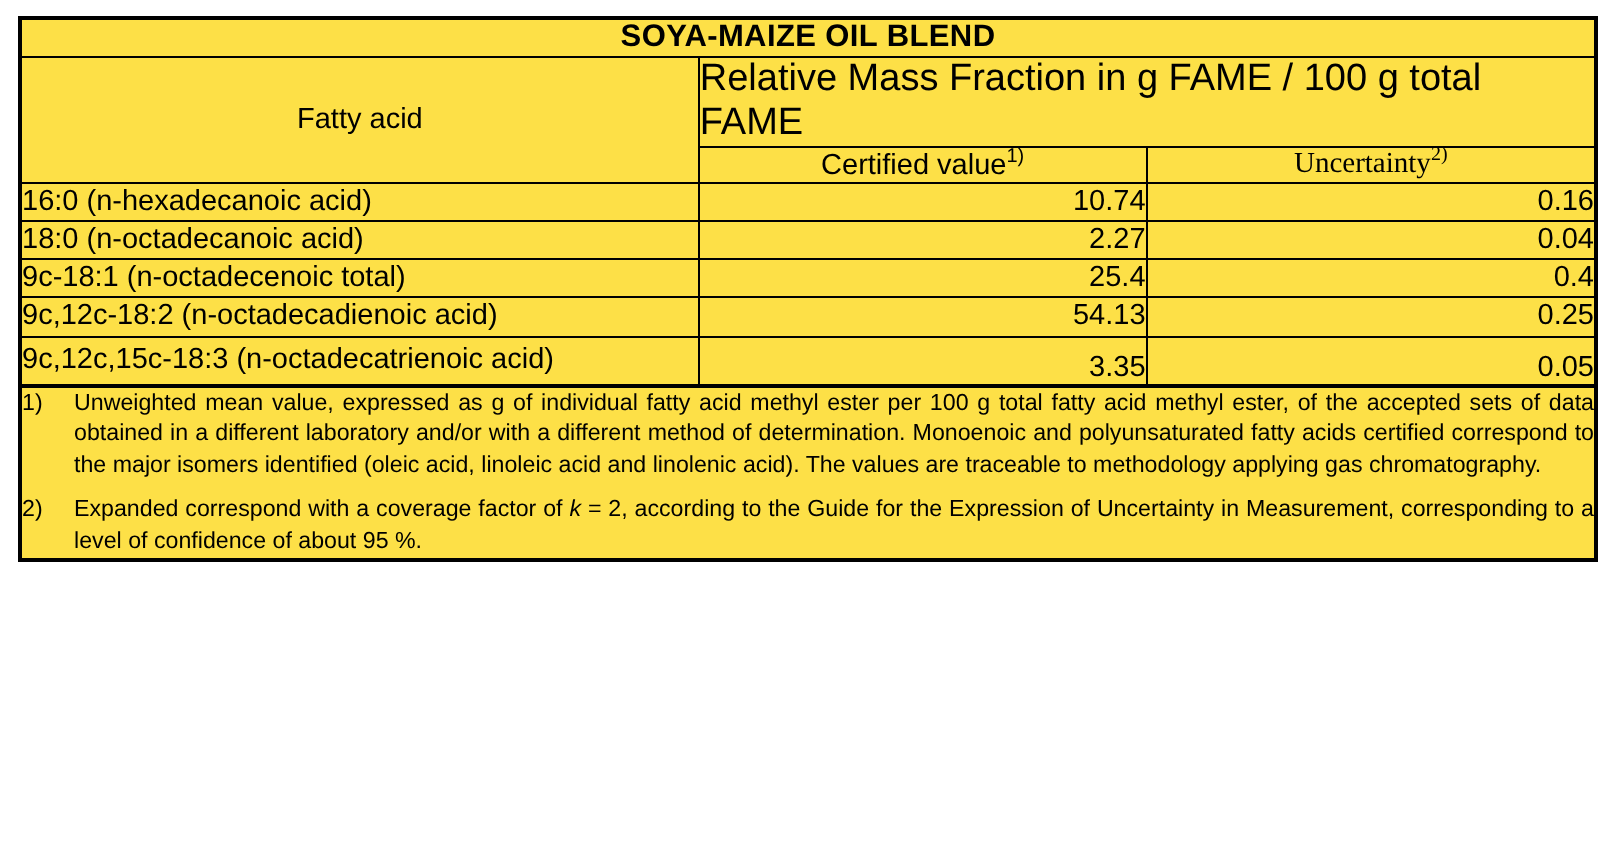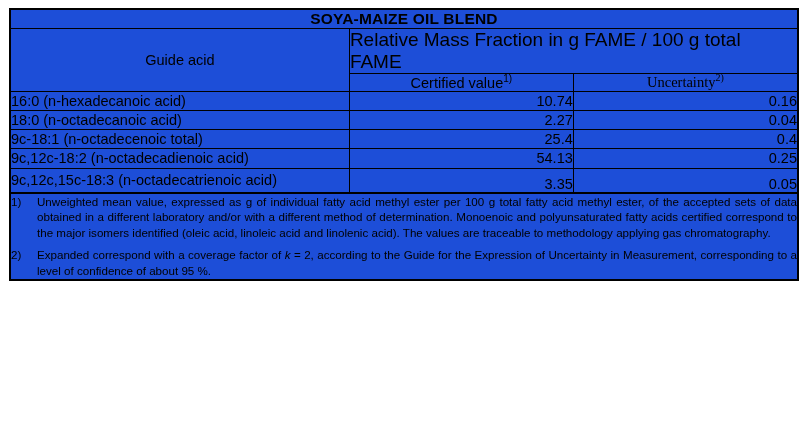--- a/index.html
+++ b/index.html
@@ -18,21 +18,21 @@
     box-sizing: border-box;
     width: 808px;
     height: 421px;
     padding: 8px 9px 9px 9px;
   }
   .cert-table {
     box-sizing: border-box;
     width: 790px;
     border: 2px solid #000000;
     border-collapse: collapse;
-    background: #1d4ed8;
+    background: #fde047;
   }
   .cert-table td, .cert-table th {
     border: 1px solid #000000;
     padding: 0;
     vertical-align: middle;
   }
   .title-cell {
     text-align: center;
     font-weight: bold;
     font-size: 15.5px;
@@ -102,21 +102,21 @@
 <body>
 
 <div class="page" data-name="document-page">
   <table class="cert-table" data-name="certificate-table">
     <tbody>
       <tr data-name="table-title-row">
         <td class="title-cell" colspan="3" data-name="page-title">SOYA-MAIZE OIL BLEND</td>
       </tr>
       <tr data-name="table-header-row-1">
         <td class="col-name" rowspan="2" data-name="fatty-acid-header-cell">
-          <div class="hdr-fatty" data-name="fatty-acid-header-label">Guide acid</div>
+          <div class="hdr-fatty" data-name="fatty-acid-header-label">Fatty acid</div>
         </td>
         <td class="hdr-span" colspan="2" data-name="relative-mass-fraction-header">Relative Mass Fraction in g FAME / 100 g total FAME</td>
       </tr>
       <tr data-name="table-header-row-2">
         <td class="hdr-sub col-val" data-name="certified-value-header">
           <span data-name="certified-value-header-label">Certified value</span><sup data-name="certified-value-footnote-marker">1)</sup>
         </td>
         <td class="hdr-sub col-unc" data-name="uncertainty-header">
           <span data-name="uncertainty-header-label">Uncertainty</span><sup data-name="uncertainty-footnote-marker">2)</sup>
         </td>

